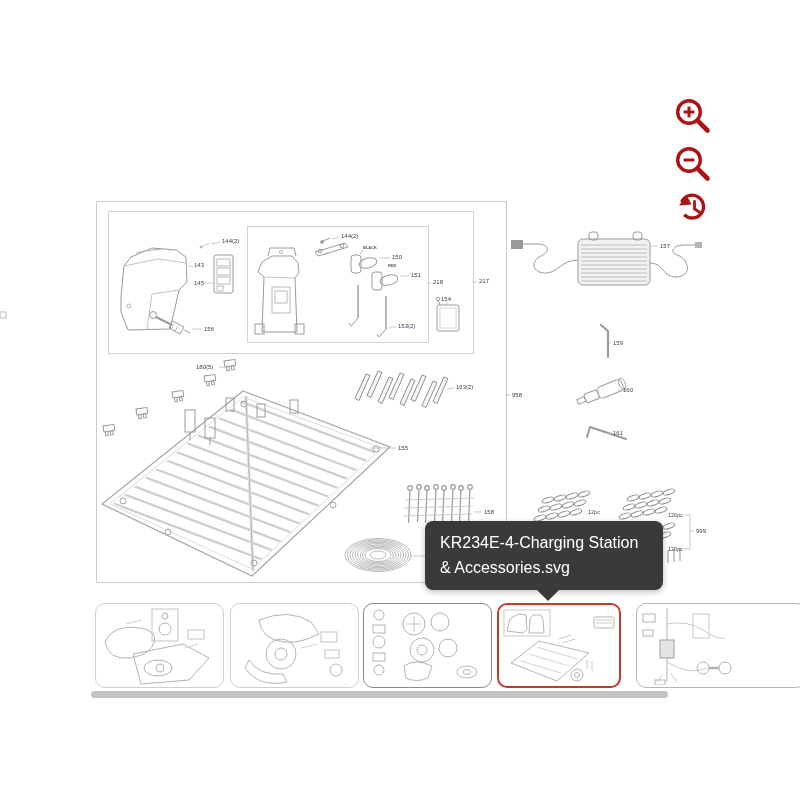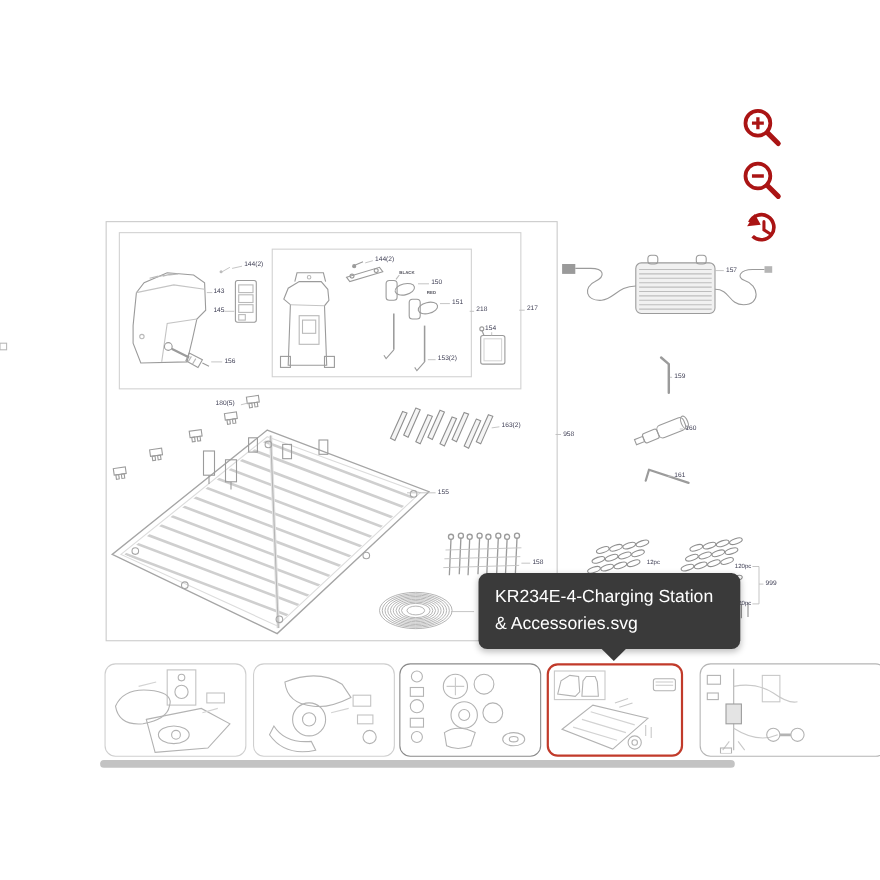--- a/index.html
+++ b/index.html
@@ -5,21 +5,21 @@
   html,body{margin:0;padding:0;background:#fff;}
   body{width:800px;height:800px;overflow:hidden;position:relative;font-family:"Liberation Sans",sans-serif;}
   .stage{position:absolute;inset:0;}
   svg{position:absolute;left:0;top:0;}
   .plabel{position:absolute;font-size:6px;line-height:7px;color:#3c3c52;white-space:nowrap;z-index:3;}
   .qlabel{position:absolute;font-size:5.5px;line-height:6px;color:#3c3c52;white-space:nowrap;z-index:3;}
   .wlabel{position:absolute;font-size:4px;line-height:5px;color:#55555f;white-space:nowrap;z-index:3;font-weight:bold;}
   .main-box{position:absolute;left:96px;top:201px;width:409px;height:380px;border:1px solid #cbcbcb;z-index:1;}
   .inner-box-a{position:absolute;left:108px;top:211px;width:364px;height:141px;border:1px solid #d2d2d2;z-index:1;}
   .inner-box-b{position:absolute;left:247px;top:226px;width:180px;height:115px;border:1px solid #d2d2d2;z-index:1;}
-  .tooltip{position:absolute;left:435px;top:521px;width:208px;background:#3a3a3a;color:#fff;
+  .tooltip{position:absolute;left:425px;top:521px;width:208px;background:#3a3a3a;color:#fff;
     font-size:16px;line-height:25px;padding:9px 15px 10px 15px;border-radius:8px;z-index:9;
     box-shadow:0 2px 6px rgba(0,0,0,.25);}
   .tooltip::after{content:"";position:absolute;left:112px;bottom:-11px;width:0;height:0;
     border:11px solid transparent;border-top-color:#3a3a3a;border-bottom:0;}
   .thumbs{position:absolute;left:0;top:603px;width:820px;height:87px;z-index:2;}
   .thumb{position:absolute;top:0;height:85px;background:#fff;border:1px solid #cfcfcf;border-radius:10px;box-sizing:border-box;}
   .thumb.b3{border-color:#8a8a8a;}
   .thumb.b5{border-color:#b5b5b5;}
   .thumb.selected{border:2px solid #c13a2a;}
   .thumb svg{position:absolute;left:0;top:0;}

